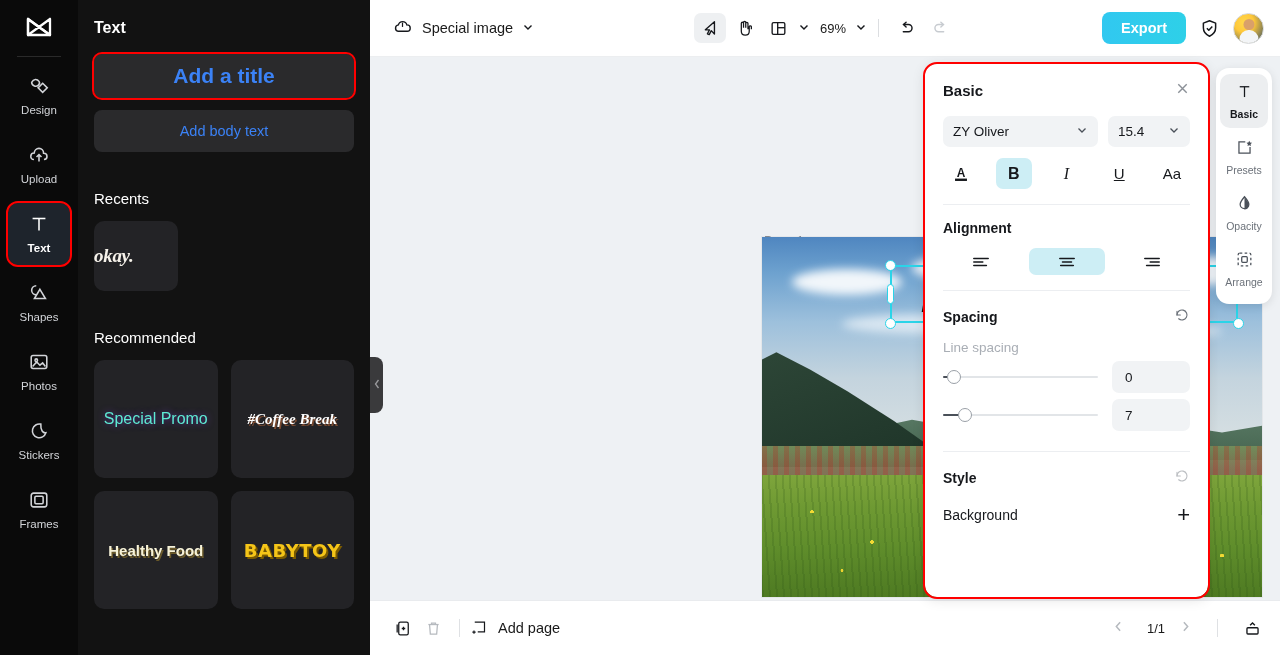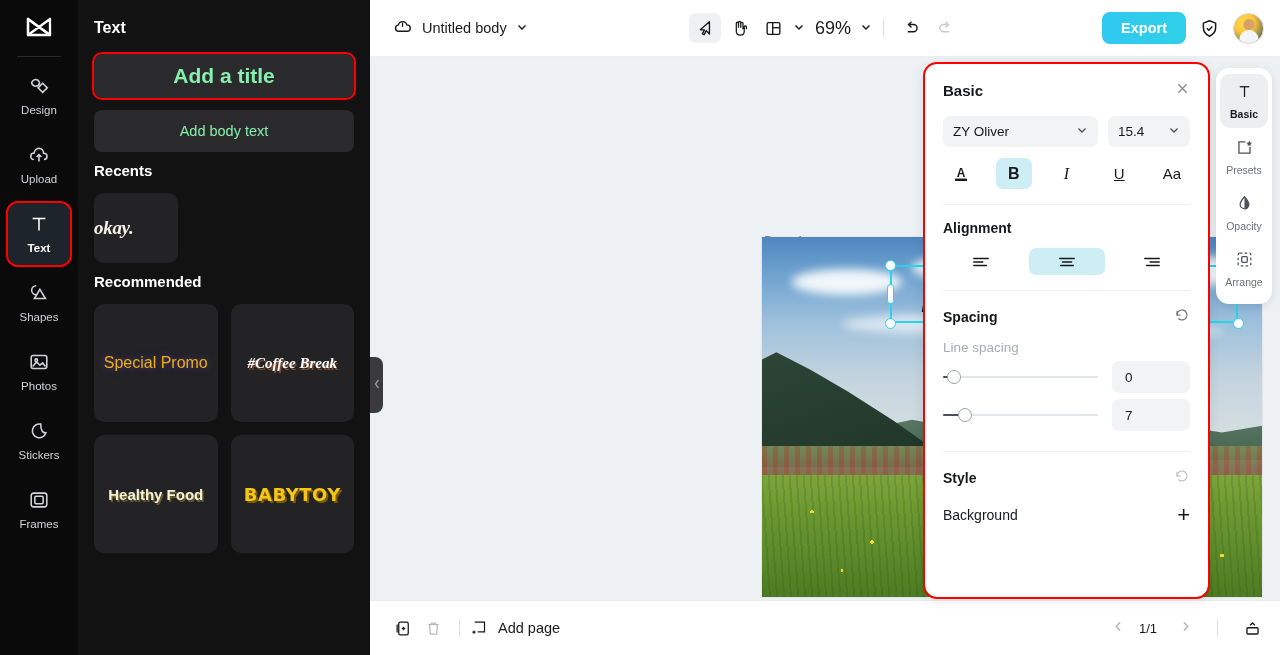--- a/index.html
+++ b/index.html
@@ -30,64 +30,64 @@
   .rail-item.active .lbl { color: #fff; font-weight: bold; }
   .rail-item.sel-outline { outline: 2.5px solid #ff0000; outline-offset: 0px; }
 
   
   .panel {
     width: 292px; flex: 0 0 292px; height: 655px; background: #121212;
     padding: 0 16px; overflow: hidden; position: relative;
   }
   .panel-title { color: #fff; font-size: 16px; font-weight: bold; margin: 19px 0 0 0; }
   .text-btn {
-    height: 42px; border-radius: 8px; background: #2a2a2c; color: #86efac;
+    height: 42px; border-radius: 8px; background: #2a2a2c; color: #3b82f6;
     display: flex; align-items: center; justify-content: center;
     cursor: pointer; margin-top: 12px; border: none; width: 100%;
   }
   .text-btn.t-title { font-size: 21px; font-weight: bold; margin-top: 17px; height: 44px;}
   .text-btn.t-sub { font-size: 15.5px; font-weight: bold; }
   .text-btn.t-body { font-size: 14.5px; }
   .hl-red { outline: 2.5px solid #ff0000; outline-offset: 0px; border-radius: 8px; }
-  .sec-head { color: #fff; font-size: 15px; font-weight: bold; margin-top: 10px; }
+  .sec-head { color: #fff; font-size: 15px; font-weight: normal; margin-top: 38px; }
   .recent-card {
     width: 84px; height: 70px; background: #232326; border-radius: 10px; margin-top: 14px;
     display: flex; align-items: center; justify-content: flex-start; cursor: pointer;
   }
   .recent-card span {
     font-family: "Liberation Serif", serif; font-style: italic; font-weight: bold;
     font-size: 19px; color: #f6f2ea; letter-spacing: -0.3px;
   }
   .rec-grid { display: grid; grid-template-columns: 1fr 1fr; gap: 13px; margin-top: 14px; }
   .rec-card {
     height: 118px; background: #232326; border-radius: 10px; cursor: pointer;
     display: flex; align-items: center; justify-content: center; overflow: hidden;
   }
-  .rc-special { color: #eab308; font-size: 16px; text-shadow: 0 0 7px #8b3dff88; }
+  .rc-special { color: #5eead4; font-size: 16px; text-shadow: 0 0 7px #8b3dff88; }
   .rc-coffee { color: #fff; font-size: 15px; font-weight: bold; font-family: "Liberation Serif", serif;
                text-shadow: 1.5px 1.5px 0 #7a4a30; font-style: italic; }
   .rc-healthy { color: #f7f3d8; font-size: 15px; font-weight: bold; text-shadow: 1.5px 1.5px 0 #6b5a2a; }
   .rc-baby { color: #f5c518; font-size: 18px; font-weight: bold; letter-spacing: 0.5px;
              font-family: "DejaVu Sans", sans-serif; text-shadow: 2px 2px 0 #7a5a00; }
 
   
   .main { flex: 1 1 auto; height: 655px; display: flex; flex-direction: column; background: #eef1f4; position: relative; }
 
   .topbar {
     height: 57px; background: #fff; display: flex; align-items: center;
     border-bottom: 1px solid #eceef0; flex: 0 0 57px; position: relative;
   }
   .doc-name { display: flex; align-items: center; gap: 9px; margin-left: 22px; cursor: pointer; }
   .doc-name .nm { font-size: 14.5px; color: #1a1a1a; }
   .tools { position: absolute; left: 50%; transform: translateX(-50%); display: flex; align-items: center; gap: 2px; }
   .tool-btn {
     width: 32px; height: 30px; border-radius: 7px; display: flex; align-items: center; justify-content: center; cursor: pointer;
   }
   .tool-btn.on { background: #eef0f2; }
-  .zoomlbl { font-size: 18px; color: #1a1a1a; margin: 0 3px 0 8px; cursor: pointer; }
+  .zoomlbl { font-size: 13px; color: #1a1a1a; margin: 0 3px 0 8px; cursor: pointer; }
   .vdiv { width: 1px; height: 18px; background: #dcdee1; margin: 0 9px; }
   .topright { margin-left: auto; display: flex; align-items: center; gap: 13px; margin-right: 16px; }
   .export-btn {
     background: linear-gradient(90deg,#31c8f0,#2ed0e8); color: #fff; font-size: 14.5px; font-weight: bold;
     border-radius: 8px; padding: 8px 19px; cursor: pointer; border: none;
   }
   .avatar {
     width: 31px; height: 31px; border-radius: 50%; cursor: pointer; overflow: hidden;
     background: radial-gradient(circle at 35% 30%, #ffd84d 0%, #ffc83a 35%, #2a4a6a 100%);
     position: relative; border: 1px solid #d6d8db;
@@ -173,21 +173,21 @@
 
   
   .bottombar {
     height: 55px; flex: 0 0 55px; background:#fff; border-top:1px solid #e9ebee;
     display:flex; align-items:center; padding:0 18px; position:relative;
   }
   .bb-btn { width:30px; height:30px; display:flex; align-items:center; justify-content:center; cursor:pointer; }
   .bb-div { width:1px; height:18px; background:#dfe1e4; margin:0 11px; }
   .addpage { display:flex; align-items:center; gap:9px; cursor:pointer; font-size:14.5px; color:#1a1a1a; }
   .bb-right { margin-left:auto; display:flex; align-items:center; gap:14px; }
-  .pg-num { font-size:13px; color:#1a1a1a; min-width:26px; text-align:left; }
+  .pg-num { font-size:13px; color:#1a1a1a; min-width:26px; text-align:right; }
   .chev { cursor:pointer; color:#b6babf; }
 
   
   .props {
     position: absolute; right: 72px; top: 64px; width: 283px; height: 533px;
     background: #fff; border-radius: 12px; box-shadow: 0 2px 14px rgba(0,0,0,.12);
     outline: 2.5px solid #ff0000; z-index: 9; overflow: hidden;
   }
   .props-inner { padding: 14px 18px 0 18px; height:100%; position:relative; }
   .props-head { display:flex; align-items:center; justify-content:space-between; height:24px; }
@@ -357,21 +357,21 @@
   <div class="main">
 
     <div class="topbar">
       <div class="doc-name">
         <span>
           <svg width="21" height="21" viewBox="0 0 24 24" fill="none" stroke="#16181c" stroke-width="1.6">
             <path d="M7 17.5a3.7 3.7 0 0 1 .3-7.3A5 5 0 0 1 17 10.2a3.6 3.6 0 0 1 .3 7.3z"></path>
             <path d="M12 7.5v5" stroke-width="1.4"></path>
           </svg>
         </span>
-        <span class="nm">Untitled body</span>
+        <span class="nm">Special image</span>
         <span>
           <svg width="12" height="12" viewBox="0 0 12 12" fill="none" stroke="#16181c" stroke-width="1.4">
               <path d="M2.5 4.5L6 8l3.5-3.5"></path>
             </svg>
         </span>
       </div>
 
       <div class="tools">
         <div class="tool-btn on">
           <svg width="19" height="19" viewBox="0 0 24 24" fill="none" stroke="#16181c" stroke-width="1.7" stroke-linejoin="round">

